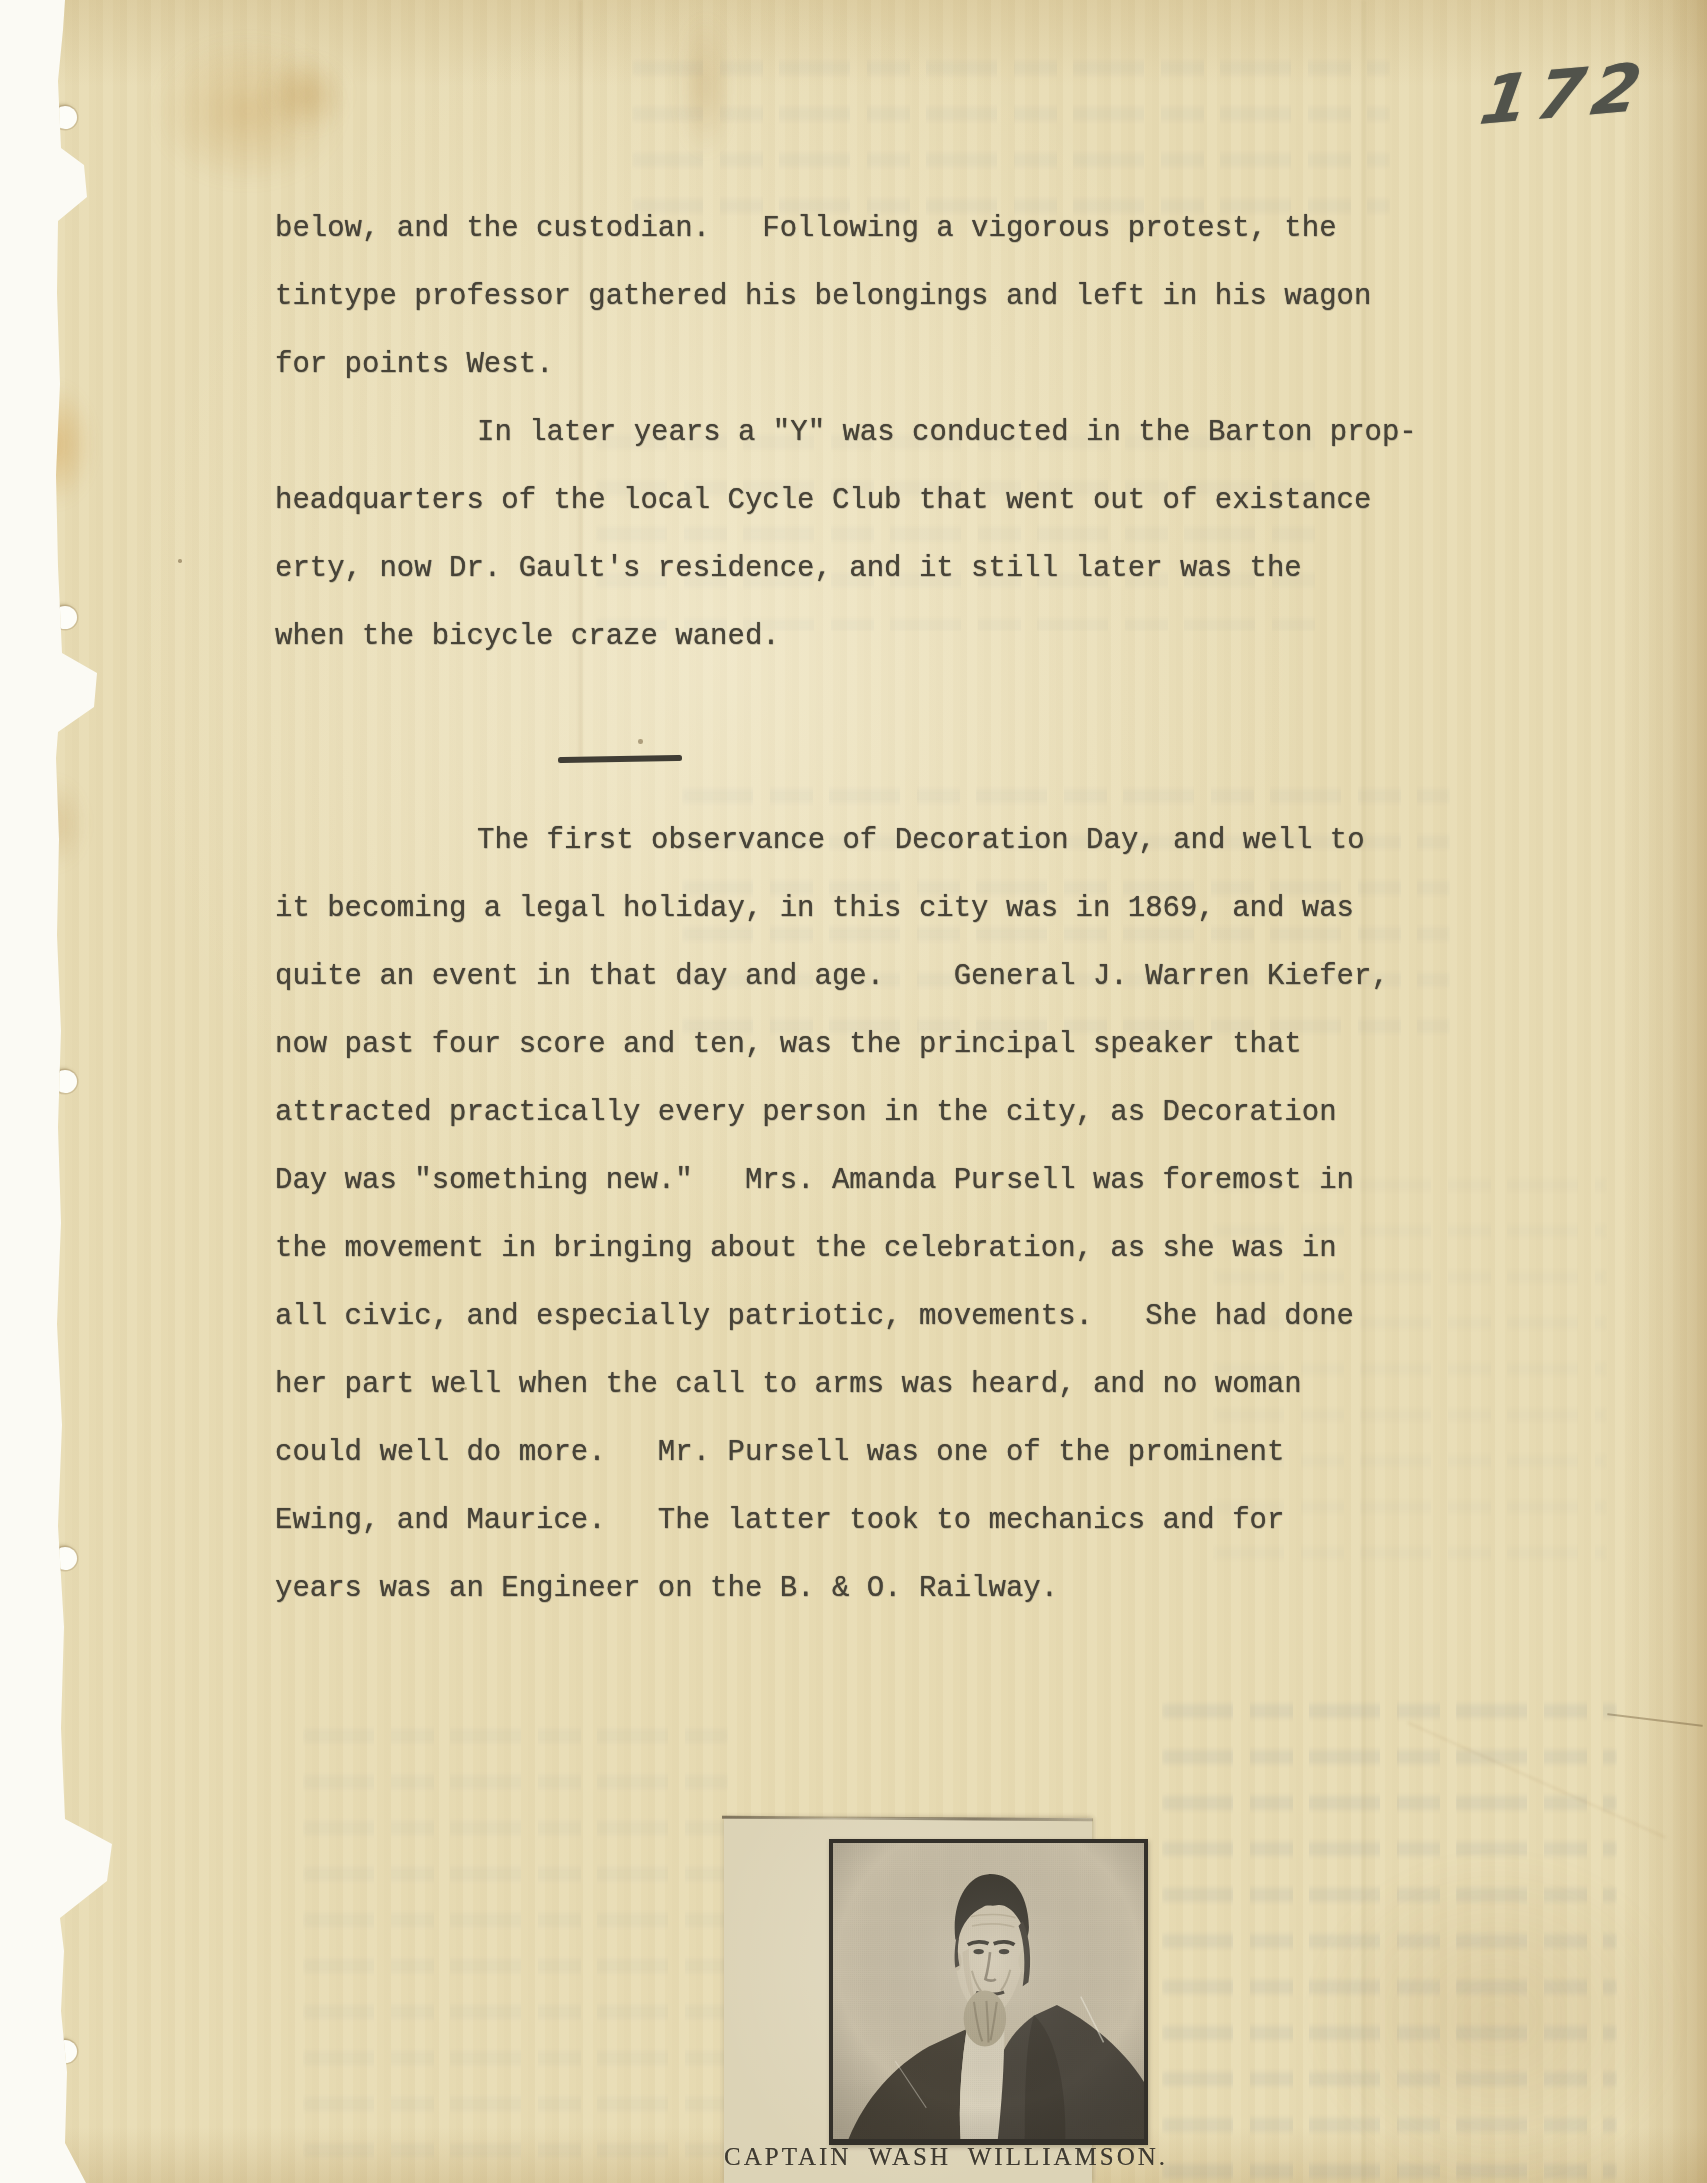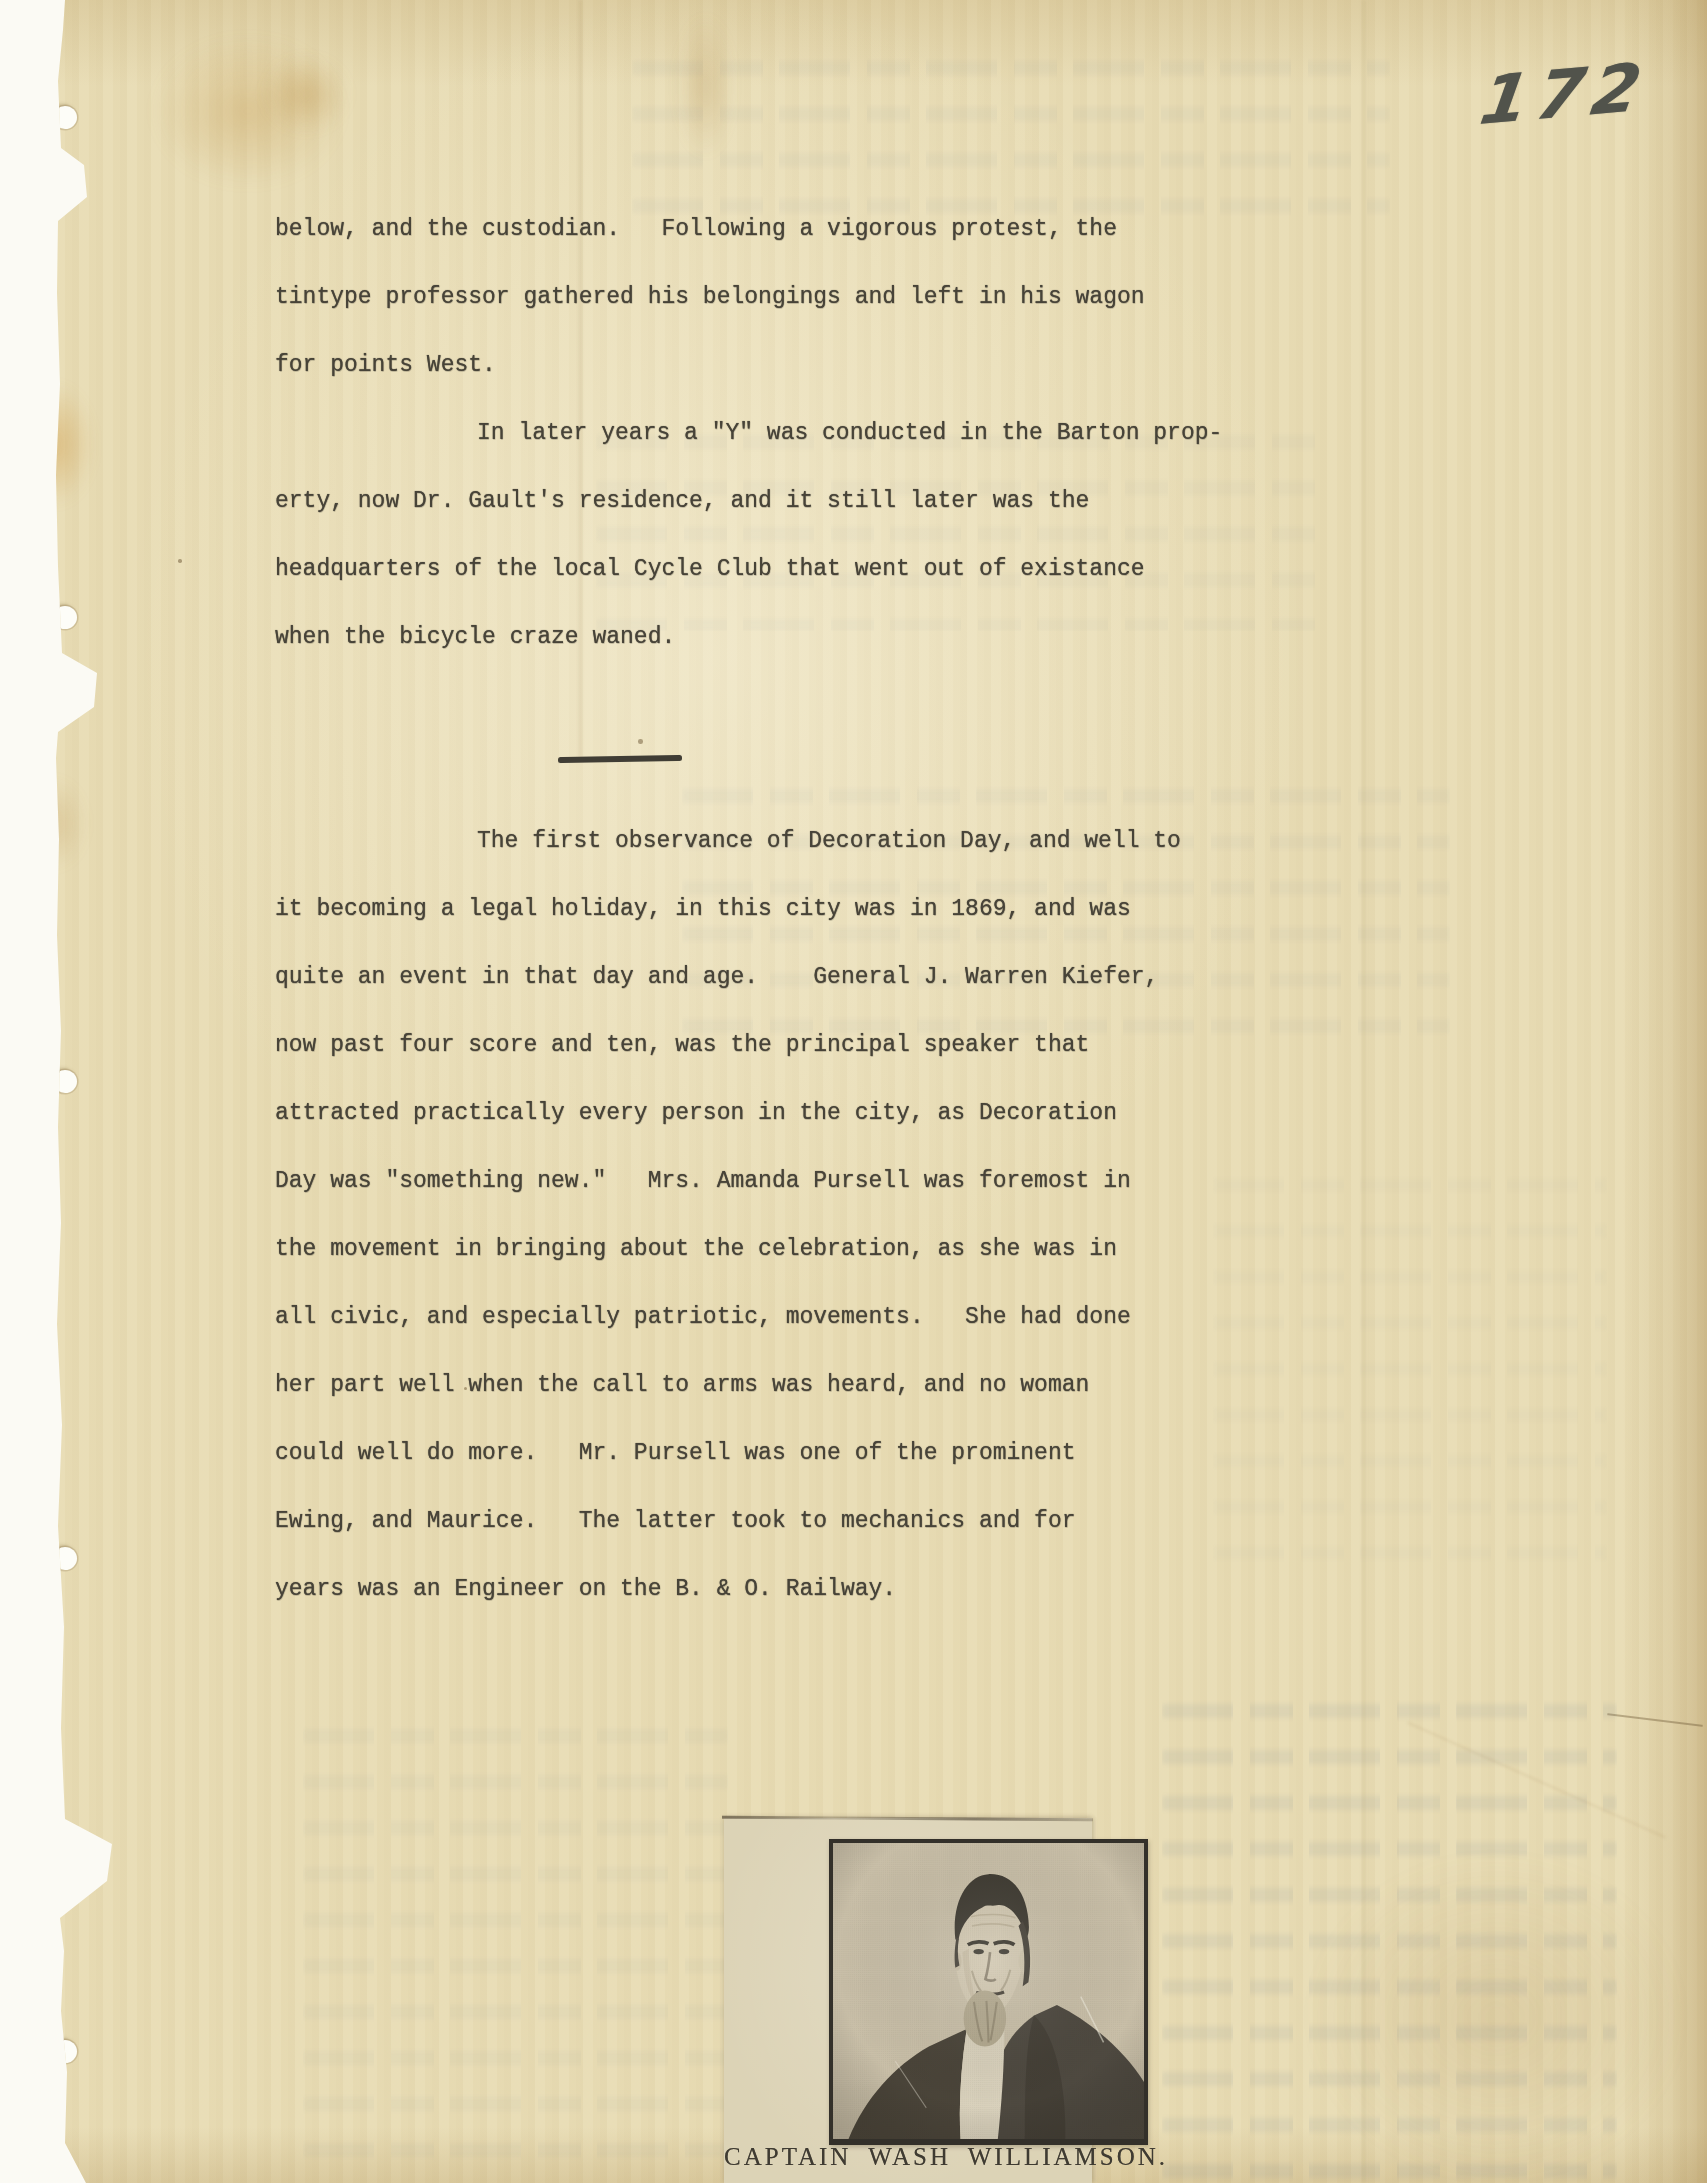--- a/index.html
+++ b/index.html
@@ -67,21 +67,21 @@
   
   .hole{
     position:absolute;left:53px;width:24px;height:23px;border-radius:50%;
     background:#fdfdf8;
     box-shadow:0 0 0 1.5px rgba(150,130,90,.28), -2.5px -2px 3.5px rgba(140,115,70,.38);
   }
   
   .typed{
     position:absolute;left:275px;top:195px;width:1294px;
     font-family:"Liberation Mono","DejaVu Sans Mono",monospace;
-    font-size:23px;line-height:68px;
+    font-size:29px;line-height:68px;
     color:#474338;
     text-shadow:0 0 1px rgba(71,67,56,.85), 0.5px 0.5px 0 rgba(71,67,56,.18);
   }
   .tline{white-space:pre;height:68px;}
   .tline.indent{padding-left:202px;}
   .divider-row{height:136px;position:relative;}
   .divider-line{
     position:absolute;left:283px;top:85px;width:124px;height:6px;
     background:#403d35;border-radius:2.5px;filter:blur(0.6px);transform:rotate(-1deg);
   }
@@ -153,22 +153,22 @@
     <div class="hole" style="top:1547px"></div>
     <div class="hole" style="top:2040px"></div>
 
     <div class="pagenum">172</div>
 
     <div class="typed" id="typed-block">
         <div class="tline">below, and the custodian.   Following a vigorous protest, the</div>
         <div class="tline">tintype professor gathered his belongings and left in his wagon</div>
         <div class="tline">for points West.</div>
         <div class="tline indent">In later years a "Y" was conducted in the Barton prop-</div>
+        <div class="tline">headquarters of the local Cycle Club that went out of existance</div>
         <div class="tline">erty, now Dr. Gault's residence, and it still later was the</div>
-        <div class="tline">headquarters of the local Cycle Club that went out of existance</div>
         <div class="tline">when the bicycle craze waned.</div>
         <div class="divider-row">
           <span class="divider-line"></span>
         </div>
         <div class="tline indent">The first observance of Decoration Day, and well to</div>
         <div class="tline">it becoming a legal holiday, in this city was in 1869, and was</div>
         <div class="tline">quite an event in that day and age.    General J. Warren Kiefer,</div>
         <div class="tline">now past four score and ten, was the principal speaker that</div>
         <div class="tline">attracted practically every person in the city, as Decoration</div>
         <div class="tline">Day was "something new."   Mrs. Amanda Pursell was foremost in</div>

